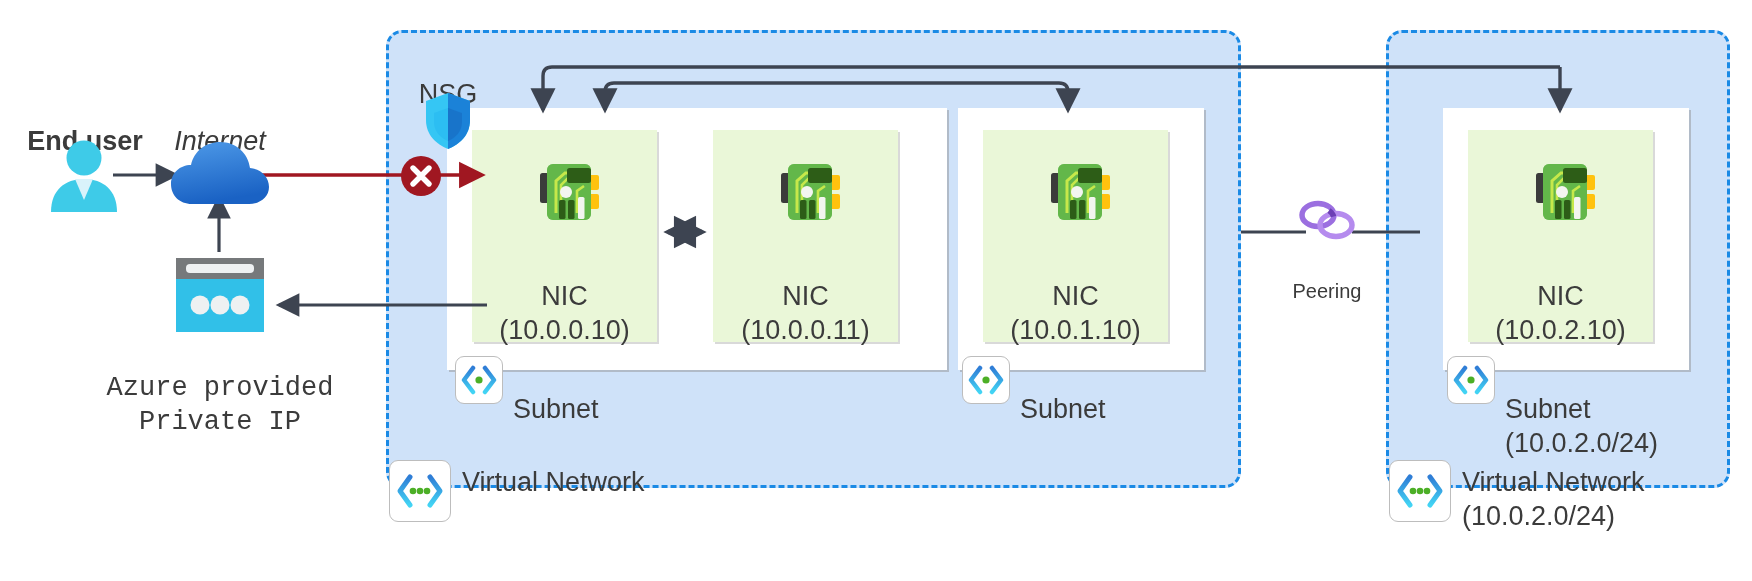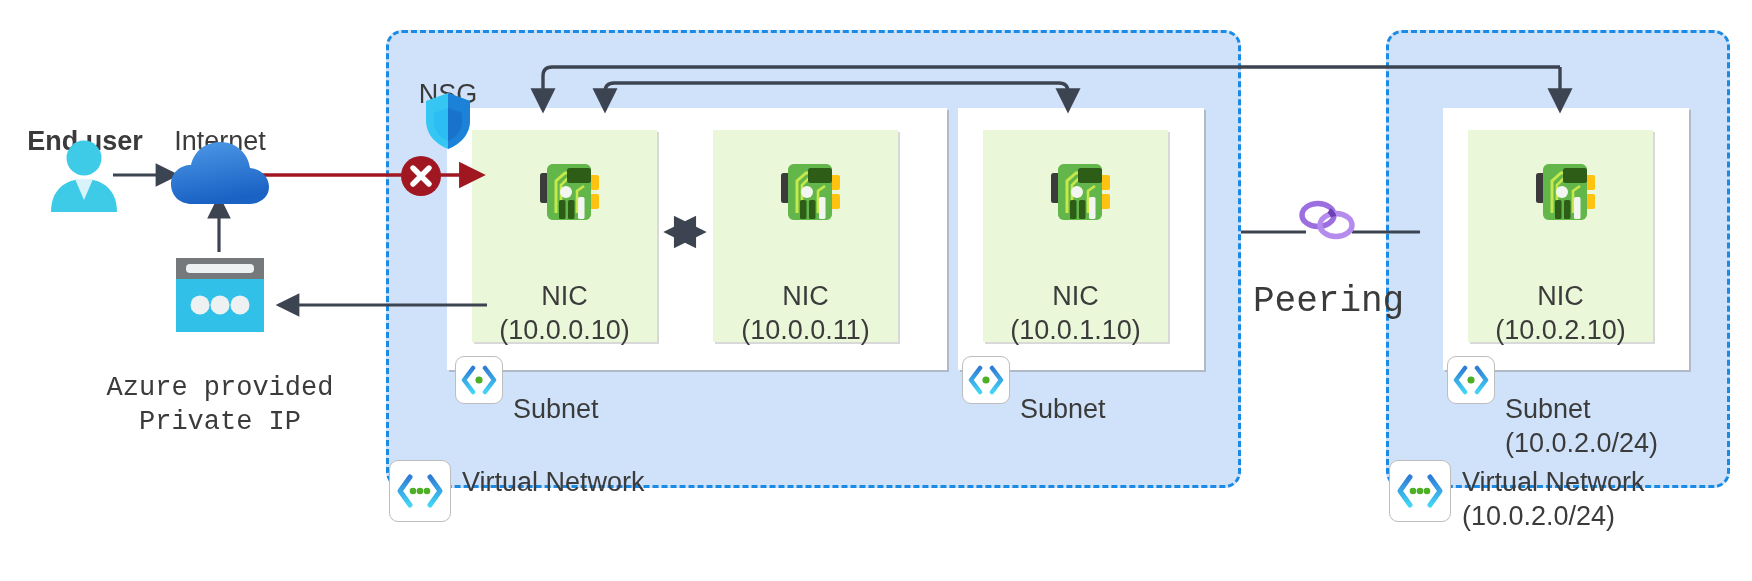--- a/index.html
+++ b/index.html
@@ -81,21 +81,21 @@
 <div class="lbl" style="left:5px;top:100px;width:160px;font-size:27px;font-weight:bold;">End user</div>
 
 <div class="ico" style="left:45px;top:138px;">
   <svg width="78" height="76" viewBox="0 0 78 76">
     <circle cx="39" cy="20" r="17.5" fill="#3ecbe8"></circle>
     <path d="M6,74 C6,52 20,41 39,41 C58,41 72,52 72,74 Z" fill="#3ecbe8"></path>
     <path d="M30,41 L39,62 L48,41 Z" fill="#d9f3fb"></path>
   </svg>
 </div>
 
-<div class="lbl" style="left:140px;top:100px;width:160px;font-size:27px;">Internet</div>
+<div class="lbl" style="left:140px;top:100px;width:160px;font-size:27px;font-style:italic;">Internet</div>
 
 <div class="ico" style="left:170px;top:140px;">
   <svg width="100" height="68" viewBox="0 0 100 68">
     <defs>
       <linearGradient id="cg" x1="0" y1="0" x2="0.25" y2="1">
         <stop offset="0" stop-color="#4e9ae8"></stop>
         <stop offset="1" stop-color="#1a62c4"></stop>
       </linearGradient>
     </defs>
     <path fill="url(#cg)" d="M22,64 C9,64 1,55 1,44 C1,33 10,25 21,25 C24,11 36,2 50,2
@@ -290,13 +290,13 @@
 </div>
 <div class="lbl" style="left:1462px;top:441px;width:300px;font-size:27px;text-align:left;"><span>Virtual Network</span><br><span>(10.0.2.0/24)</span></div>
 
 <div class="ico" style="left:1291px;top:195px;">
   <svg width="72" height="50" viewBox="0 0 72 50">
     <ellipse cx="27" cy="20" rx="16" ry="11.5" fill="none" stroke="#9b6fe0" stroke-width="5.5"></ellipse>
     <ellipse cx="45" cy="30" rx="16" ry="11.5" fill="none" stroke="#b58bee" stroke-width="5.5"></ellipse>
     <path d="M38,15.5 A16,11.5 0 0 1 42.6,21.6" fill="none" stroke="#6c3fb5" stroke-width="5.5"></path>
   </svg>
 </div>
-<div class="lbl" style="left:1253px;top:255px;width:148px;font-size:36px;font-family:Liberation Mono, monospace;">Peering</div>
+<div class="lbl" style="left:1253px;top:255px;width:148px;font-size:20px;">Peering</div>
 
 </body></html>

